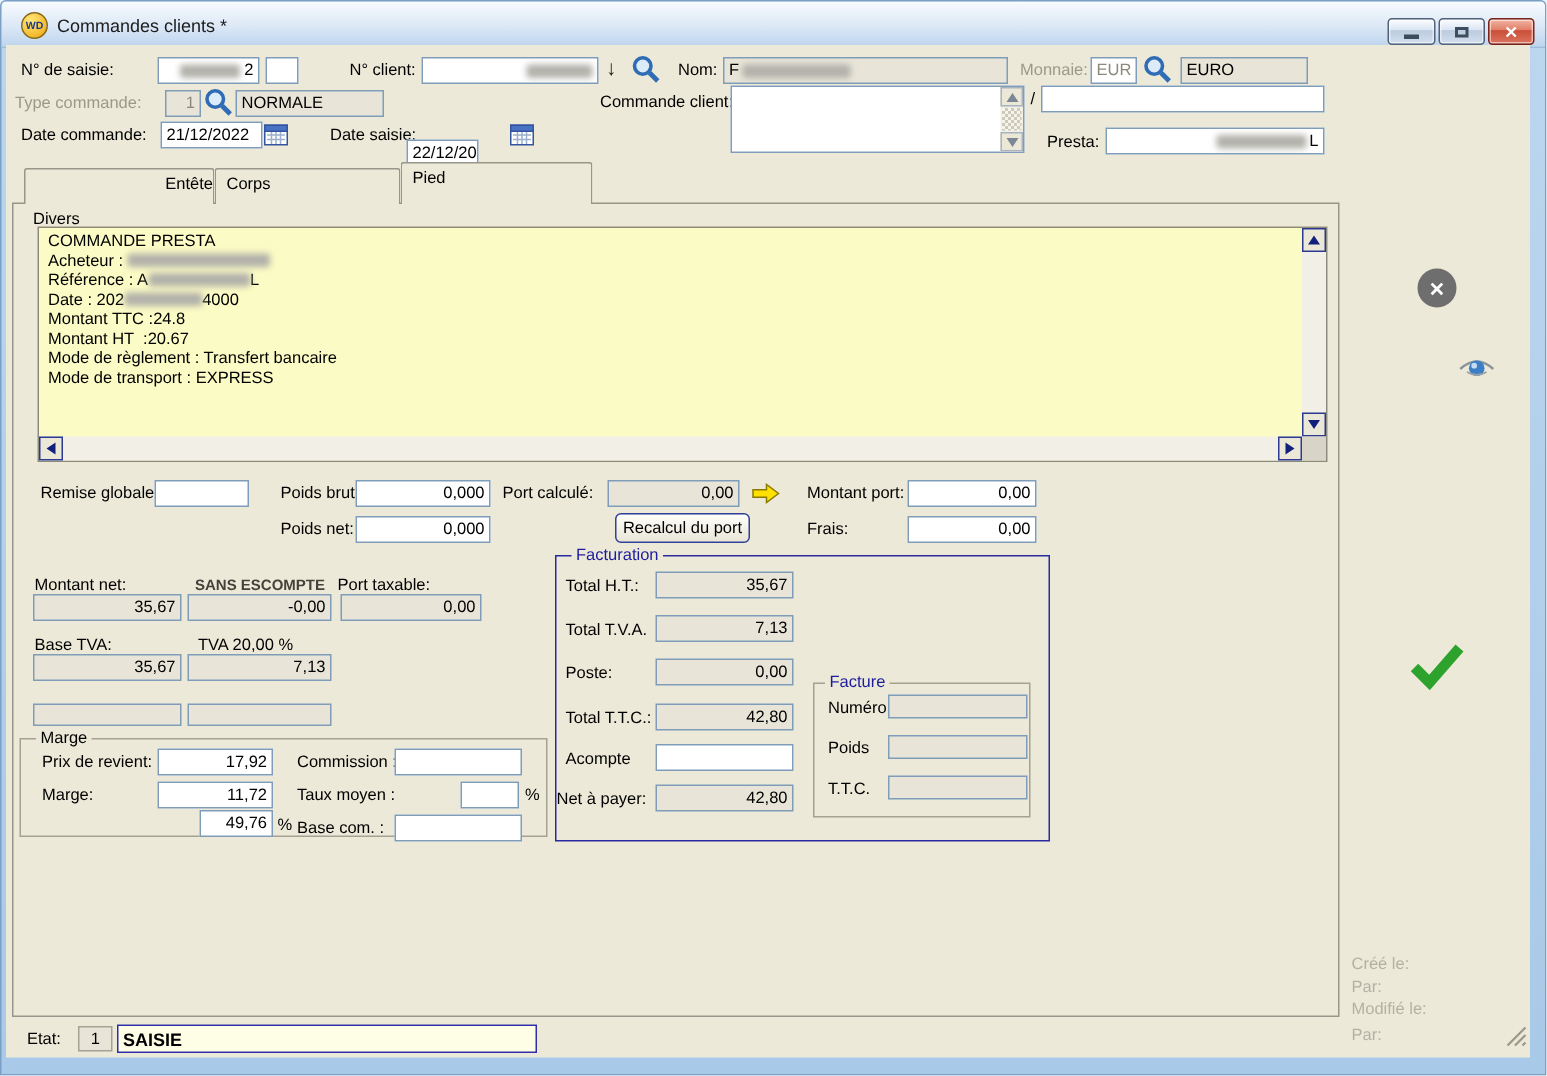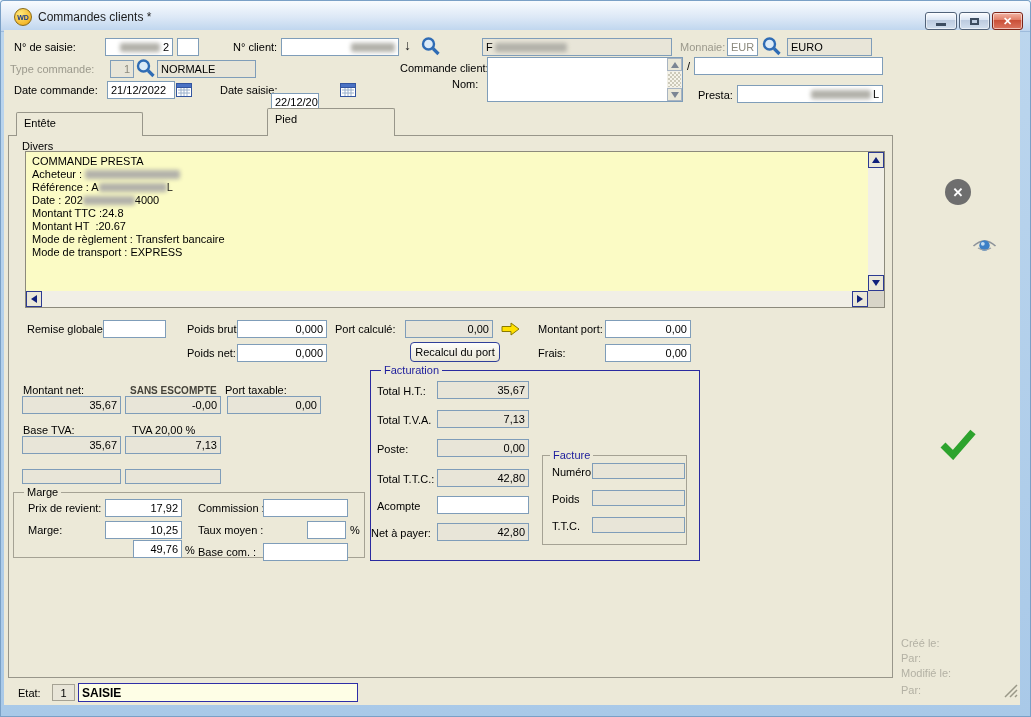--- a/index.html
+++ b/index.html
@@ -86,21 +86,21 @@
   <div class="inp" style="left:177px;top:38px;width:22px;"></div>
   <div class="lbl" style="left:233px;top:41px;">N° client:</div>
   <div class="inp num" style="left:281px;top:38px;width:118px;">
       <span class="rd" style="width:44px;"></span>
     </div>
   <div class="lbl" style="left:404px;top:39px;font-size:14px;font-weight:bold;color:#222;">↓</div>
   <svg class="a" style="left:420px;top:36px;" width="21" height="21">
     <circle cx="8.5" cy="8" r="5.5" fill="#dcebf8" stroke="#2f6cb5" stroke-width="2.4"></circle>
     <line x1="13" y1="12.5" x2="18.5" y2="18" stroke="#2f6cb5" stroke-width="3.2"></line>
   </svg>
-  <div class="lbl" style="left:452px;top:41px;margin-top:37px;">Nom:</div>
+  <div class="lbl" style="left:452px;top:41px;">Nom:</div>
   <div class="inp dis" style="left:482px;top:38px;width:190px;">
       <span>F</span>
       <span class="rd" style="width:72px;margin-left:2px;"></span>
     </div>
   <div class="lbl glbl" style="left:680px;top:41px;">Monnaie:</div>
   <div class="inp" style="left:727px;top:38px;width:31px;color:#8c8a7e;">EUR</div>
   <svg class="a" style="left:761px;top:36px;" width="21" height="21">
     <circle cx="8.5" cy="8" r="5.5" fill="#dcebf8" stroke="#2f6cb5" stroke-width="2.4"></circle>
     <line x1="13" y1="12.5" x2="18.5" y2="18" stroke="#2f6cb5" stroke-width="3.2"></line>
   </svg>
@@ -153,21 +153,22 @@
       <rect x="1.5" y="2.5" width="15" height="4" fill="#4a72c4" stroke="#33559f"></rect>
       <line x1="3" y1="9" x2="15" y2="9" stroke="#9ab0cc"></line>
         <line x1="3" y1="12" x2="15" y2="12" stroke="#9ab0cc"></line>
       <line x1="6" y1="7" x2="6" y2="15" stroke="#9ab0cc"></line>
         <line x1="9" y1="7" x2="9" y2="15" stroke="#9ab0cc"></line>
         <line x1="12" y1="7" x2="12" y2="15" stroke="#9ab0cc"></line>
     </svg>
   </div>
 
   <div class="panel"></div>
-  <div class="tab" style="left:16px;top:112px;width:127px;height:24px;"><span>Entête</span></div>
+  <div class="tab" style="left:16px;top:112px;width:127px;height:24px;text-align:right;"><span>Entête</span></div>
+  <div class="tab" style="left:143px;top:112px;width:124px;height:24px;"><span>Corps</span></div>
   <div class="tab" style="left:267px;top:108px;width:128px;height:28px;z-index:2;"><span>Pied</span></div>
 
   <div class="lbl" style="left:22px;top:140px;">Divers</div>
 
   <div class="a" style="left:25px;top:151px;width:860px;height:157px;background:#fbfbc5;border:1px solid #8c8a7c;box-sizing:border-box;">
     <div class="a" style="left:6px;top:3px;">
       <div class="dl">COMMANDE PRESTA</div>
       <div class="dl"><span>Acheteur : </span><span class="rd" style="width:95px;"></span></div>
       <div class="dl"><span>Référence : A</span><span class="rd" style="width:68px;"></span><span>L</span></div>
       <div class="dl"><span>Date : 202</span><span class="rd" style="width:52px;"></span><span>4000</span></div>
@@ -221,21 +222,21 @@
   <div class="inp num dis" style="left:22px;top:436px;width:99px;">35,67</div>
   <div class="inp num dis" style="left:125px;top:436px;width:96px;">7,13</div>
   <div class="inp dis" style="left:22px;top:469px;width:99px;height:15px;"></div>
   <div class="inp dis" style="left:125px;top:469px;width:96px;height:15px;"></div>
 
   <div class="grp" style="left:13px;top:492px;width:352px;height:66px;"></div>
   <div class="cap" style="left:24px;top:486px;">Marge</div>
   <div class="lbl" style="left:28px;top:502px;">Prix de revient:</div>
   <div class="inp num" style="left:105px;top:499px;width:77px;padding-left:28px;">17,92</div>
   <div class="lbl" style="left:28px;top:524px;">Marge:</div>
-  <div class="inp num" style="left:105px;top:521px;width:77px;">10,25</div>
+  <div class="inp num" style="left:105px;top:521px;width:77px;">11,72</div>
   <div class="inp num" style="left:133px;top:540px;width:49px;">49,76</div>
   <div class="lbl" style="left:185px;top:544px;">%</div>
   <div class="lbl" style="left:198px;top:502px;">Commission :</div>
   <div class="inp" style="left:263px;top:499px;width:85px;"></div>
   <div class="lbl" style="left:198px;top:524px;">Taux moyen :</div>
   <div class="inp" style="left:307px;top:521px;width:39px;"></div>
   <div class="lbl" style="left:350px;top:524px;">%</div>
   <div class="lbl" style="left:198px;top:546px;">Base com. :</div>
   <div class="inp" style="left:263px;top:543px;width:85px;"></div>
 

